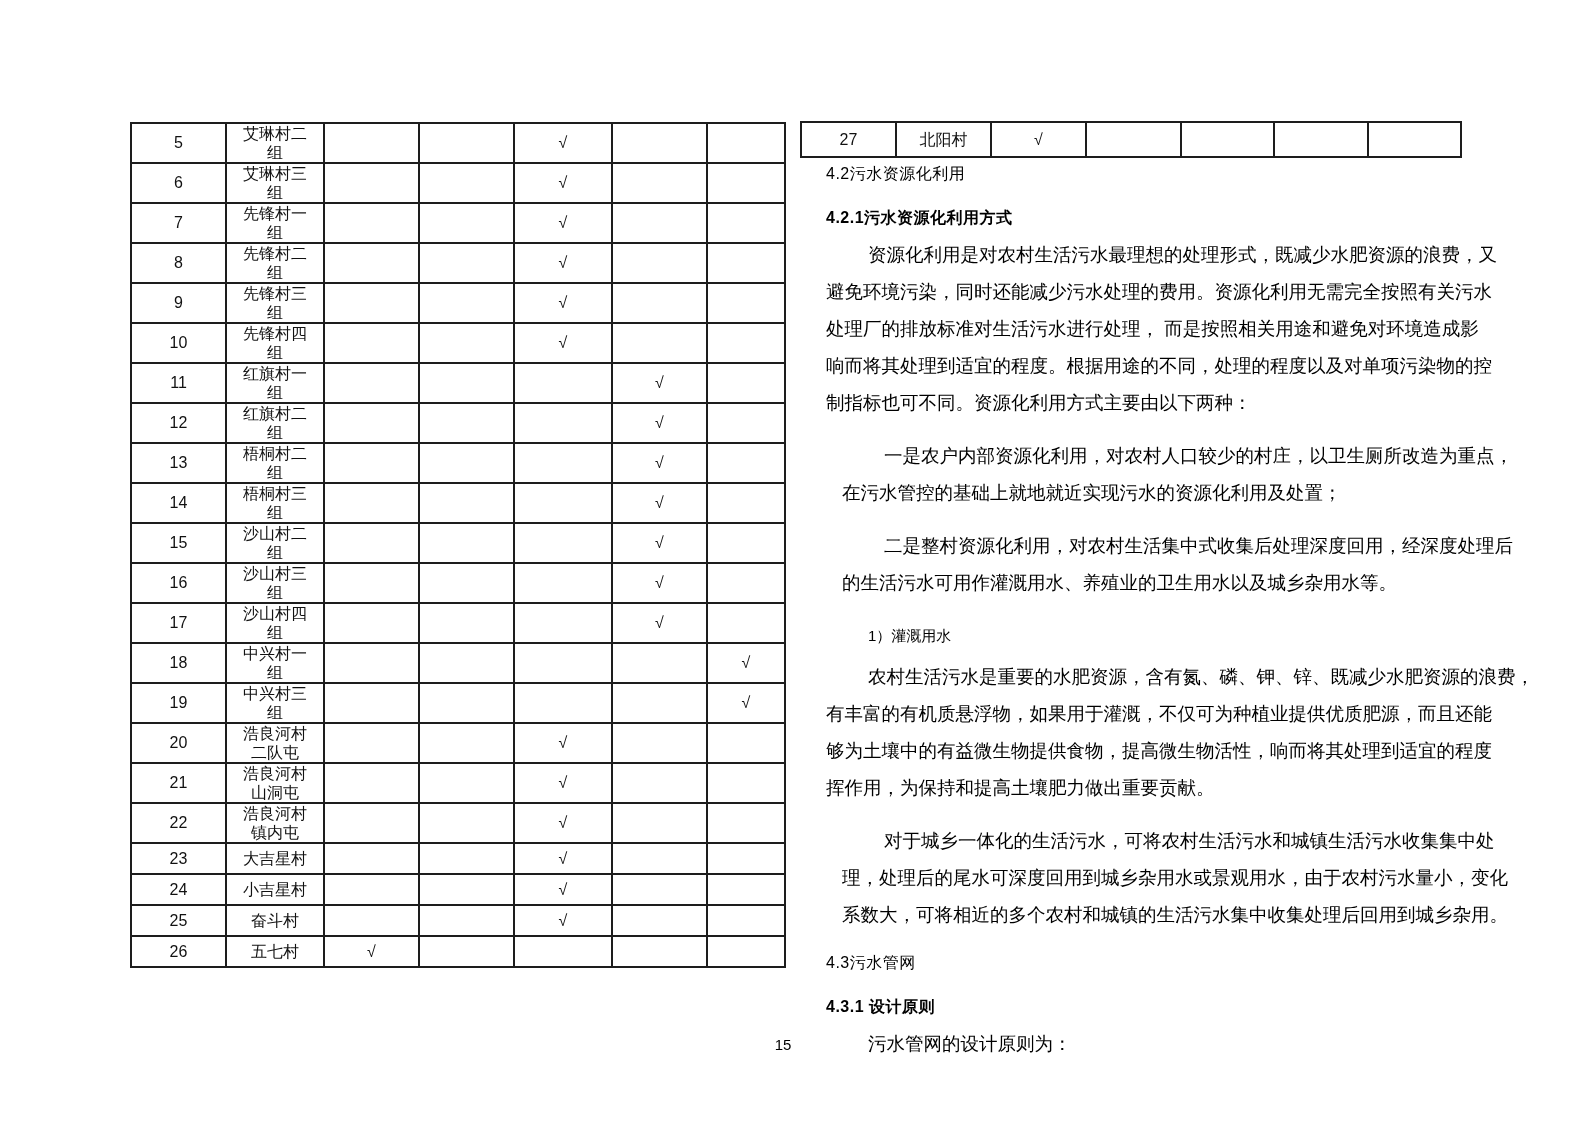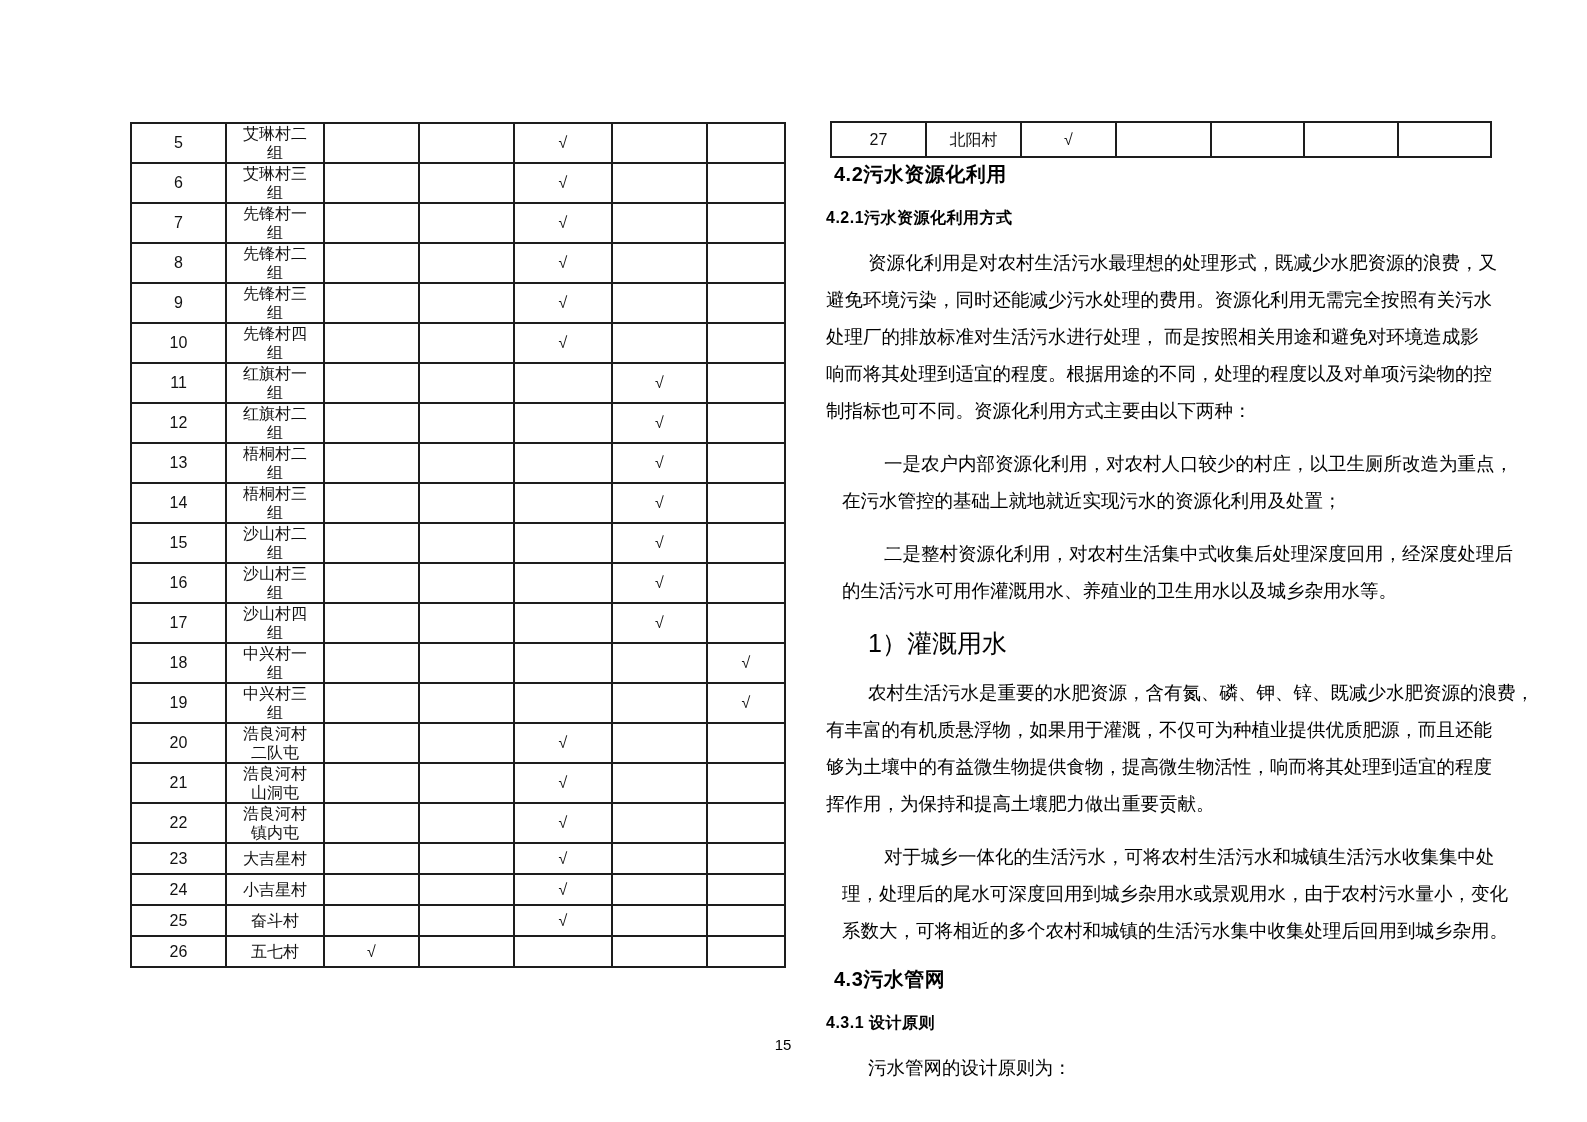--- a/index.html
+++ b/index.html
@@ -7,35 +7,35 @@
     position:relative;width:1587px;height:1122px;background:#ffffff;
     font-family:"Liberation Sans","DejaVu Sans",sans-serif;color:#000000;overflow:hidden;
   }
   
   table.vtable{border-collapse:collapse;table-layout:fixed;position:absolute;}
   table.vtable td{
     border:2px solid #1d1d1d;text-align:center;vertical-align:middle;
     padding:0;font-size:16px;color:#111;overflow:hidden;
   }
   #left-table{left:130px;top:122px;width:654px;}
-  #right-table{left:830px;top:121px;width:660px;}
+  #right-table{left:800px;top:121px;width:660px;}
   #left-table tr.two td{height:37.5px;}   
   #left-table tr.one td{height:29px;}     
   #right-table tr td{height:33px;}        
   td.name-cell{white-space:pre-line;line-height:19px;}
   td.check{font-size:18px;}
   
   .textcol{position:absolute;left:826px;top:153px;width:664px;}
-  .textcol .h2{font-size:20px;font-weight:bold;line-height:28px;margin:7px 0 0 8px;letter-spacing:.5px;}
+  .textcol .h2{font-size:16px;font-weight:normal;line-height:28px;margin:7px 0 0 0;letter-spacing:.5px;}
   .textcol .h3{font-size:16px;font-weight:bold;line-height:28px;margin:16px 0 0 0;letter-spacing:.5px;}
-  .textcol .para{margin:12px 0 0 0;}
+  .textcol .para{margin:4px 0 0 0;}
   .textcol .para + .para{margin:16px;}
   .textcol .line{font-size:18.5px;line-height:37px;white-space:nowrap;}
   .textcol .line.first{padding-left:42px;}
-  .textcol .li{font-size:25px;line-height:37px;padding-left:42px;margin:0;white-space:nowrap;}
+  .textcol .li{font-size:15px;line-height:37px;padding-left:42px;margin:0;white-space:nowrap;}
   
   .pageno{position:absolute;left:761px;top:1036px;width:44px;text-align:center;font-size:15px;}
 </style>
 </head>
 <body>
 
 <div class="page">
 
   <table class="vtable" id="left-table">
     <colgroup>

